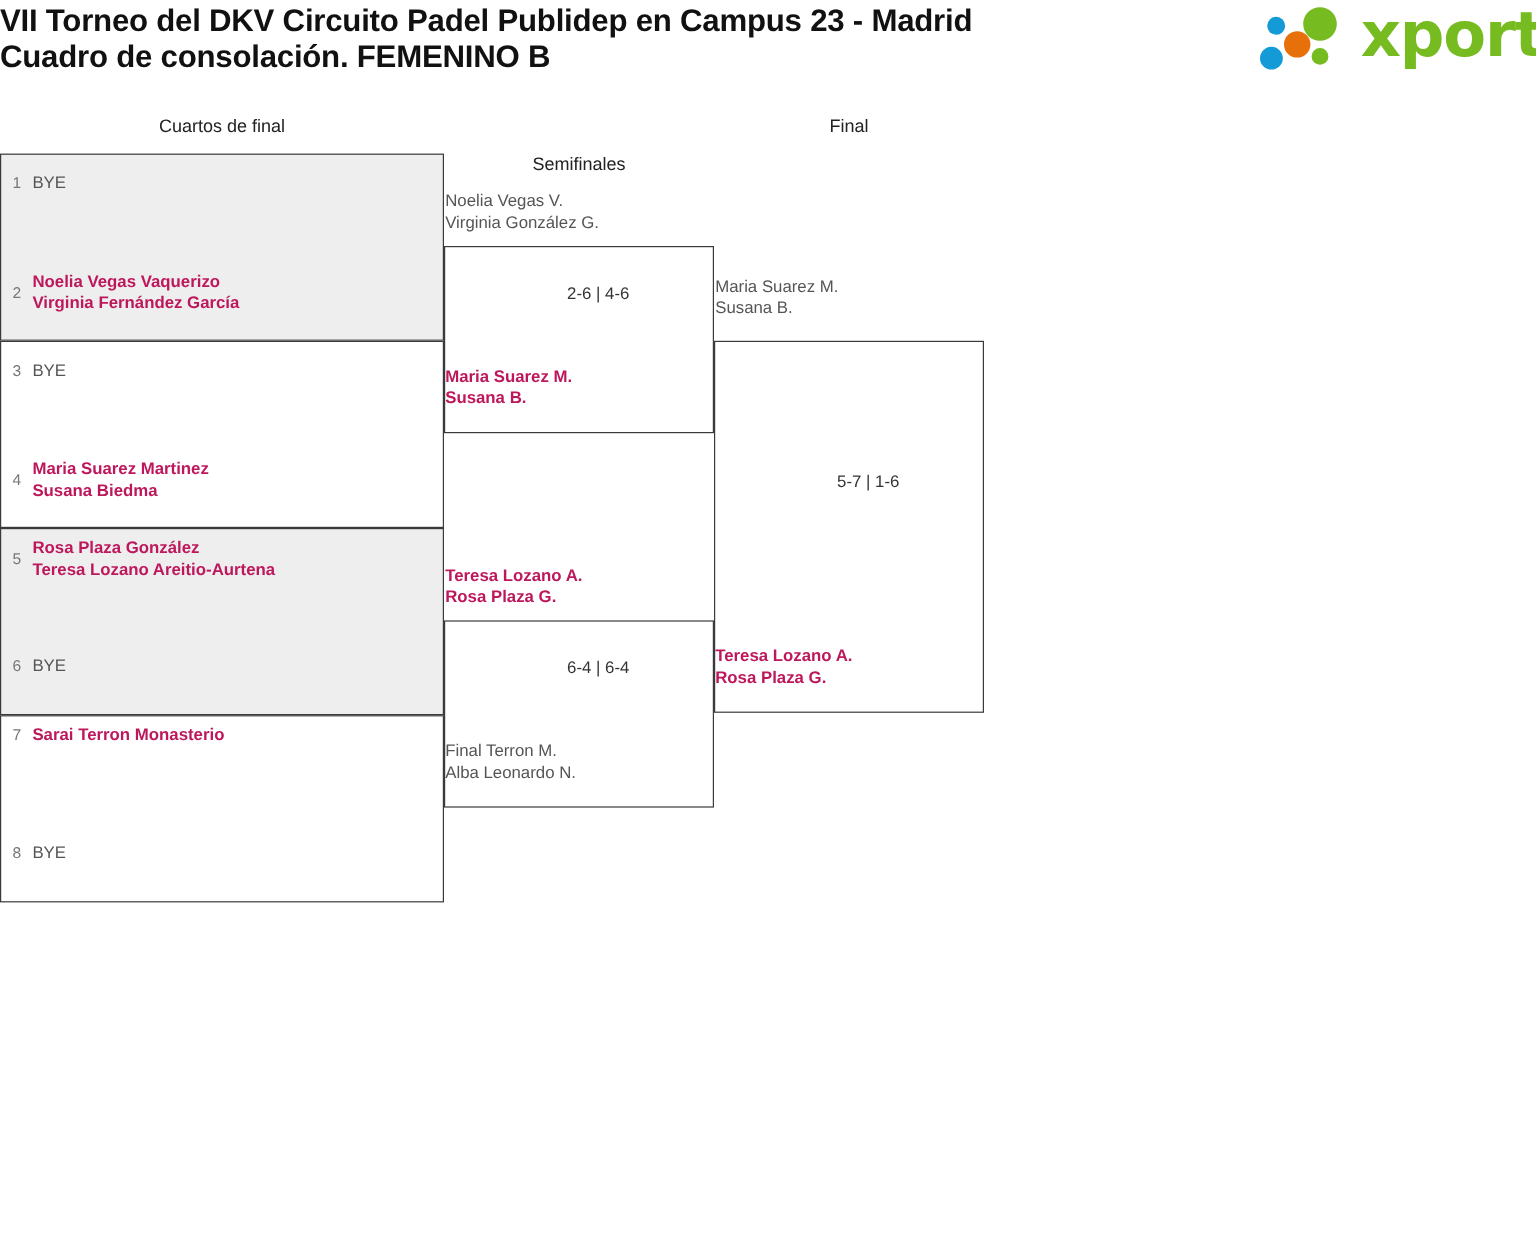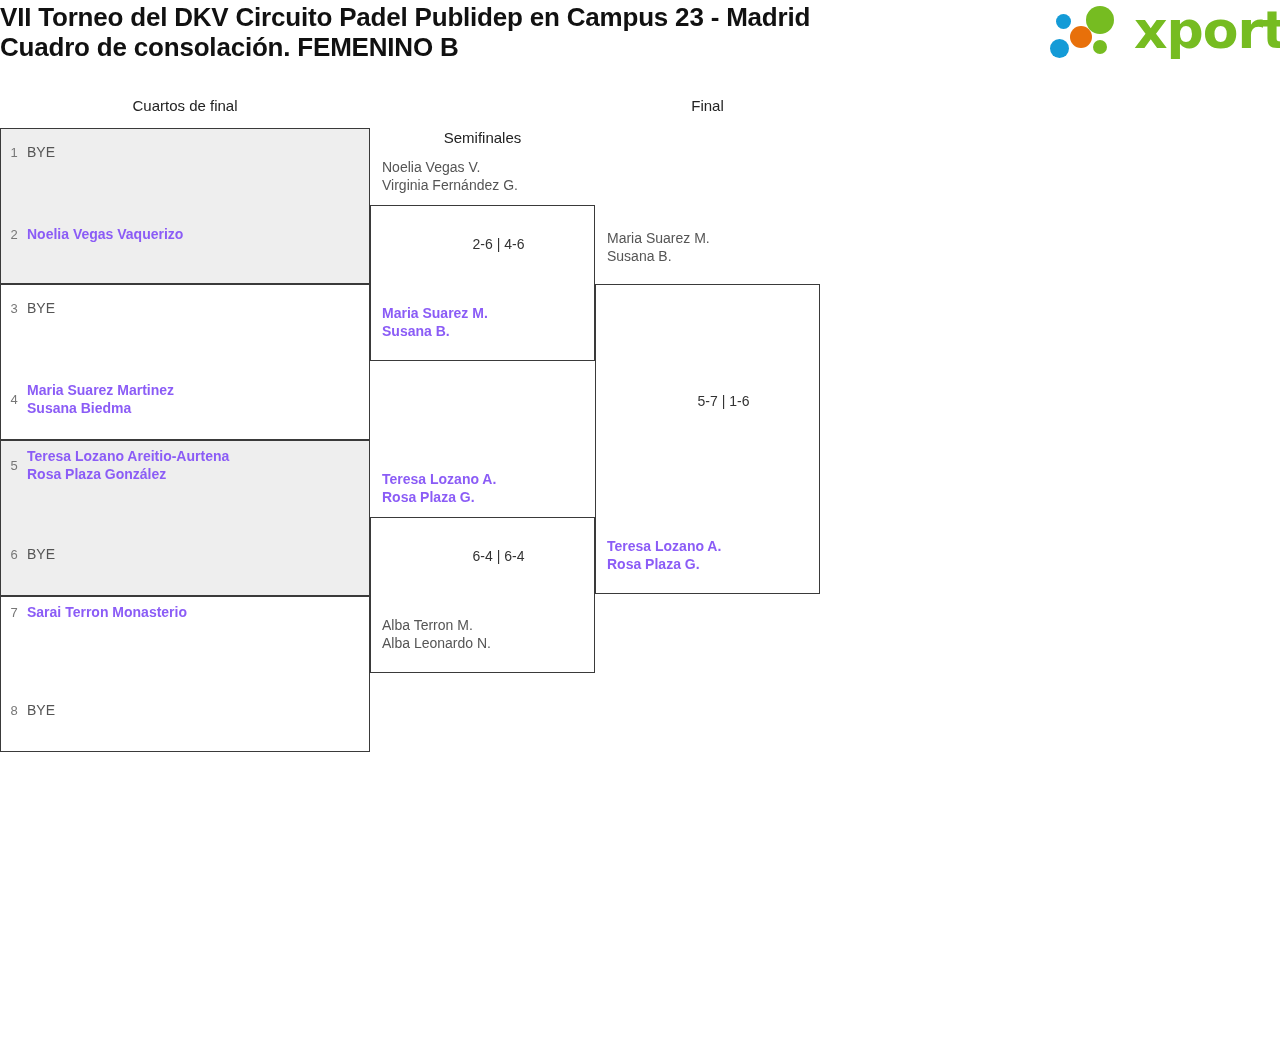--- a/index.html
+++ b/index.html
@@ -97,21 +97,21 @@
     color: #777777;
     line-height: 15px;
   }
   .players {
     flex: 1 1 auto;
     font-size: 14px;
     line-height: 18px;
     padding-right: 6px;
   }
   .players .pname { display: block; white-space: nowrap; }
-  .winner .players { color: #8b5cf6; font-weight: bold; }
+  .winner .players { color: #be185d; font-weight: bold; }
   .loser .players  { color: #555555; font-weight: normal; }
   .bye .players    { color: #555555; font-weight: normal; }
 
   .score {
     position: absolute;
     left: 16px;
     width: 100%;
     text-align: center;
     font-size: 14px;
     color: #333333;
@@ -129,21 +129,21 @@
   .sf .slot.top    { top: -48px; }
   .sf .slot.bottom { top: 98px; }
   .sf .score       { top: 30px; }
 
   
   .fin { left: 595px; width: 225px; height: 310px; }
   .fin .slot.top    { top: -56px; }
   .fin .slot.bottom { top: 252px; }
   .fin .score       { top: 108px; }
 
-  .sf .players, .fin .players { padding-left: 11px; }
+  .sf .players, .fin .players { padding-left: 0; }
   .sf .slot, .fin .slot { padding-left: 0; }
 </style>
 </head>
 <body>
 
 <div class="page-header">
   <div class="title-block">
     <div class="title-line">VII Torneo del DKV Circuito Padel Publidep en Campus 23 - Madrid</div>
     <div class="title-line">Cuadro de consolación. FEMENINO B</div>
   </div>
@@ -170,20 +170,21 @@
     <div class="slot top bye">
       <span class="seed">1</span>
       <span class="players">
         <span class="pname">BYE</span>
       </span>
     </div>
     <div class="slot bottom two-line winner">
       <span class="seed">2</span>
       <span class="players">
         <span class="pname">Noelia Vegas Vaquerizo</span>
+        <span class="pname">Virginia Fernández García</span>
       </span>
     </div>
   </div>
 
   <div class="match qf" style="top:284px;">
     <div class="slot top bye">
       <span class="seed">3</span>
       <span class="players">
         <span class="pname">BYE</span>
       </span>
@@ -194,22 +195,22 @@
         <span class="pname">Maria Suarez Martinez</span>
         <span class="pname">Susana Biedma</span>
       </span>
     </div>
   </div>
 
   <div class="match qf shaded" style="top:440px;">
     <div class="slot top two-line winner">
       <span class="seed">5</span>
       <span class="players">
+        <span class="pname">Rosa Plaza González</span>
         <span class="pname">Teresa Lozano Areitio-Aurtena</span>
-        <span class="pname">Rosa Plaza González</span>
       </span>
     </div>
     <div class="slot bottom bye">
       <span class="seed">6</span>
       <span class="players">
         <span class="pname">BYE</span>
       </span>
     </div>
   </div>
 
@@ -225,21 +226,21 @@
       <span class="players">
         <span class="pname">BYE</span>
       </span>
     </div>
   </div>
 
   <div class="match sf" style="top:205px;">
     <div class="slot top loser">
       <span class="players">
         <span class="pname">Noelia Vegas V.</span>
-        <span class="pname">Virginia Fernández G.</span>
+        <span class="pname">Virginia González G.</span>
       </span>
     </div>
     <div class="score">2-6 | 4-6</div>
     <div class="slot bottom winner">
       <span class="players">
         <span class="pname">Maria Suarez M.</span>
         <span class="pname">Susana B.</span>
       </span>
     </div>
   </div>
@@ -247,21 +248,21 @@
   <div class="match sf" style="top:517px;">
     <div class="slot top winner">
       <span class="players">
         <span class="pname">Teresa Lozano A.</span>
         <span class="pname">Rosa Plaza G.</span>
       </span>
     </div>
     <div class="score">6-4 | 6-4</div>
     <div class="slot bottom loser">
       <span class="players">
-        <span class="pname">Alba Terron M.</span>
+        <span class="pname">Final Terron M.</span>
         <span class="pname">Alba Leonardo N.</span>
       </span>
     </div>
   </div>
 
   <div class="match fin" style="top:284px;">
     <div class="slot top loser">
       <span class="players">
         <span class="pname">Maria Suarez M.</span>
         <span class="pname">Susana B.</span>

